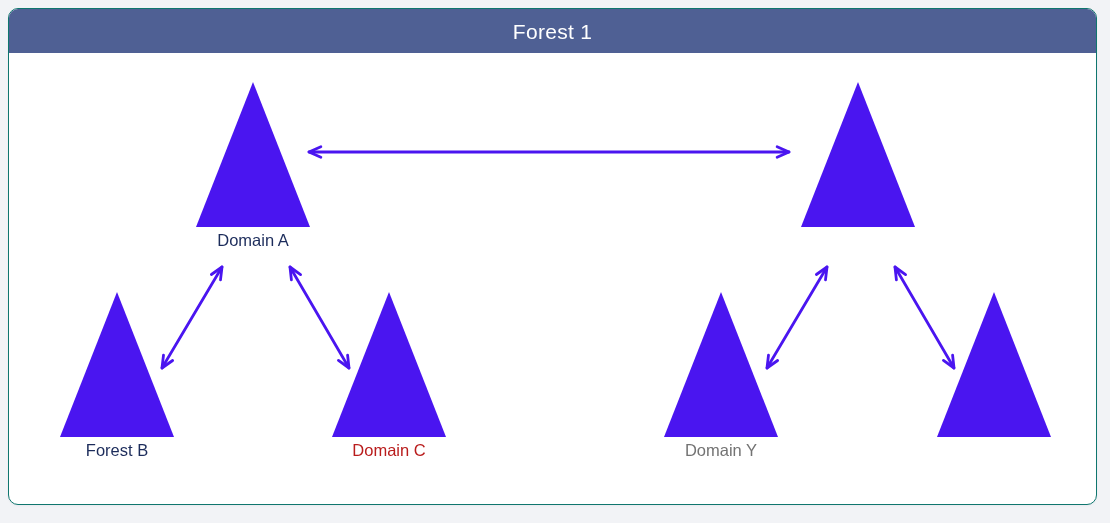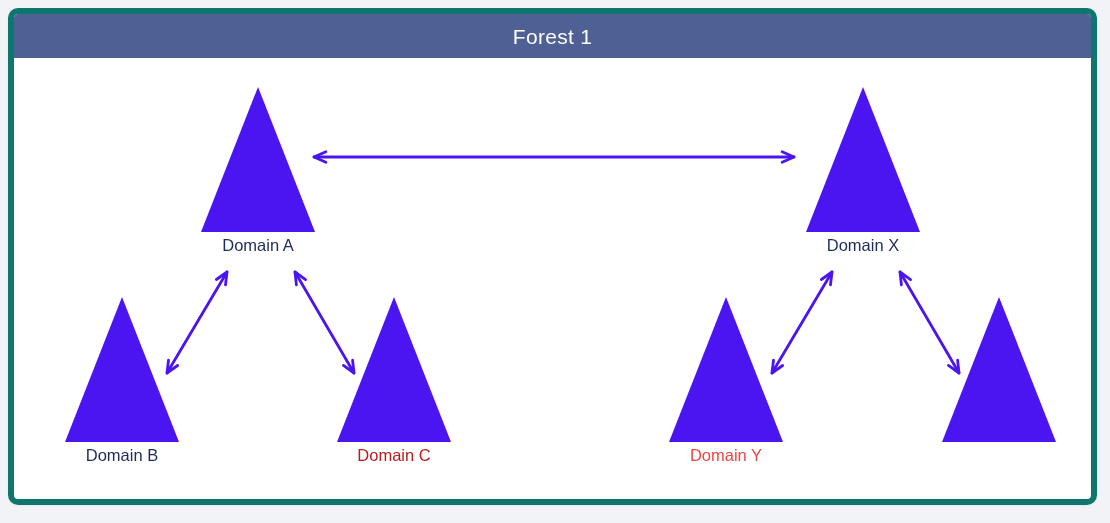--- a/index.html
+++ b/index.html
@@ -13,21 +13,21 @@
     font-family: "Liberation Sans", sans-serif;
     overflow: hidden;
   }
   #forest-card {
     position: absolute;
     left: 8px;
     top: 8px;
     width: 1089px;
     height: 497px;
     background: #ffffff;
-    border: 6px solid #0f766e;
+    border: 1px solid #0f766e;
     border-radius: 10px;
     box-sizing: border-box;
     overflow: hidden;
     box-shadow: 0 1px 2px rgba(40,50,90,0.05);
   }
   #card-header {
     position: absolute;
     left: 0;
     top: 0;
     width: 100%;
@@ -119,33 +119,32 @@
         </g>
       </svg>
 
     <div id="node-container">
         <div class="domain-node" style="left: 244px; top: 29px;">
           <div class="domain-triangle" style="border-bottom: 145px solid rgb(74, 21, 240);"></div>
           <div class="domain-label" style="color: rgb(28, 44, 91);">Domain A</div>
         </div>
         <div class="domain-node" style="left: 108px; top: 239px;">
           <div class="domain-triangle" style="border-bottom: 145px solid rgb(74, 21, 240);"></div>
-          <div class="domain-label" style="color: rgb(28, 44, 91);">Domain B</div>
+          <div class="domain-label" style="color: rgb(28, 44, 91);">Forest B</div>
         </div>
         <div class="domain-node" style="left: 380px; top: 239px;">
           <div class="domain-triangle" style="border-bottom: 145px solid rgb(74, 21, 240);"></div>
           <div class="domain-label" style="color: #b91c1c;">Domain C</div>
         </div>
         <div class="domain-node" style="left: 849px; top: 29px;">
           <div class="domain-triangle" style="border-bottom: 145px solid rgb(74, 21, 240);"></div>
-          <div class="domain-label" style="color: rgb(28, 44, 91);">Domain X</div>
         </div>
         <div class="domain-node" style="left: 712px; top: 239px;">
           <div class="domain-triangle" style="border-bottom: 145px solid rgb(74, 21, 240);"></div>
-          <div class="domain-label" style="color: #ef4444; text-align: center;">Domain Y</div>
+          <div class="domain-label" style="color: #737373; text-align: center;">Domain Y</div>
         </div>
         <div class="domain-node" style="left: 985px; top: 239px;">
           <div class="domain-triangle" style="border-bottom: 145px solid rgb(74, 21, 240);"></div>
         </div>
       </div>
 
   </div>
 </div>
 
 </body></html>

